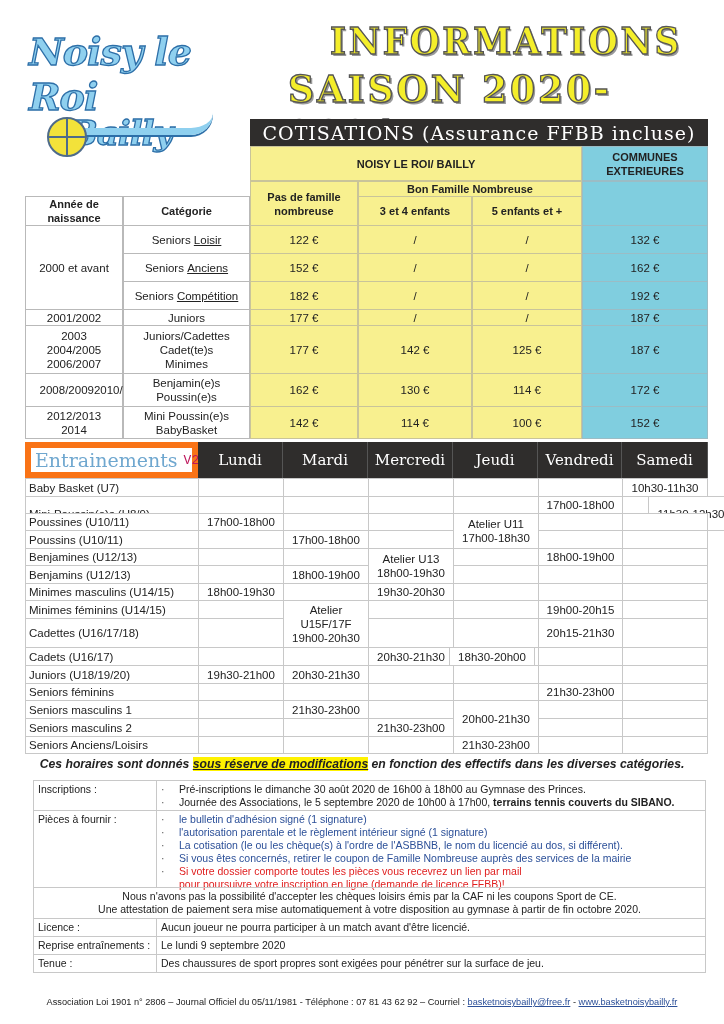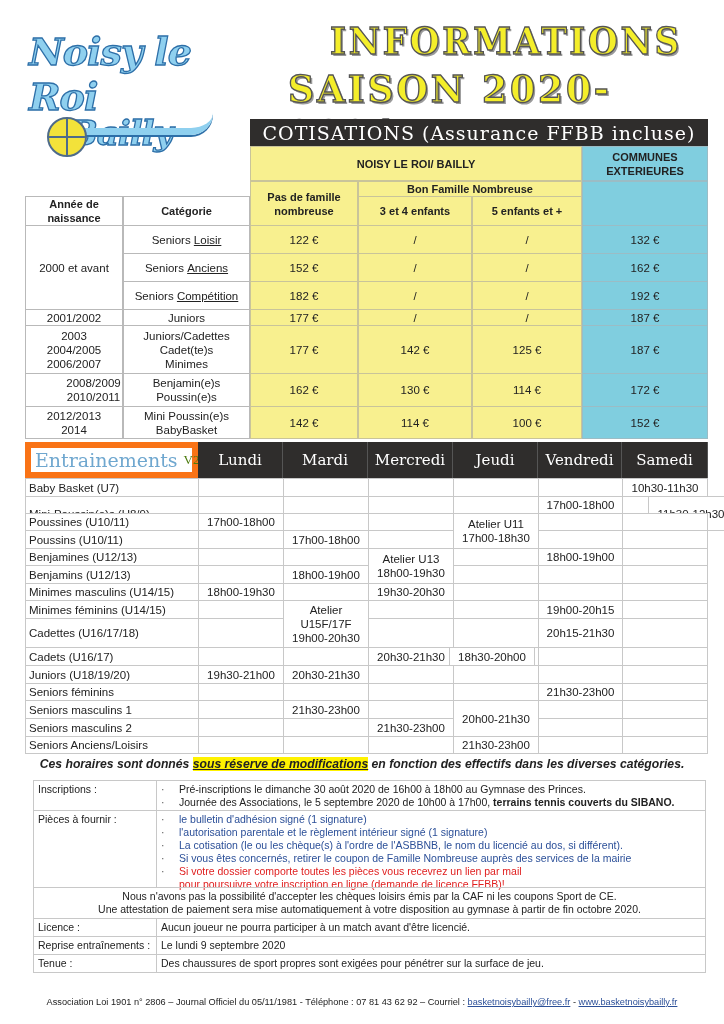--- a/index.html
+++ b/index.html
@@ -26,21 +26,21 @@
   .cell { position: absolute; display: flex; align-items: center; justify-content: center; text-align: center; font-size: 11.5px; line-height: 14px; border: 1px solid #b9b9b9; color: #222; }
   .y { background: #f8f08f; border-color: #c9c49a; }
   .b { background: #80cedf; border-color: #9bbcc5; }
   .w { background: #fff; }
   .hb { font-weight: bold; font-size: 11px; }
   .u { text-decoration: underline; }
 
   
   .tr-title { left: 25px; top: 442px; width: 173px; height: 36px; border: 6px solid #f97316; display: flex; align-items: center; padding-left: 4px; }
   .tr-title-main { font-family: "DejaVu Serif", serif; font-size: 19px; color: #6fa7cf; letter-spacing: 0px; }
-  .tr-title-v { font-family: Liberation Serif, serif; font-size: 13px; color: #4d7c0f; margin-left: 6px; }
+  .tr-title-v { font-family: Liberation Mono, monospace; font-size: 13px; color: #be185d; margin-left: 6px; }
   .day { position: absolute; top: 442px; height: 36px; background: #2f2d2c; color: #fff; font-family: "DejaVu Serif", serif; font-size: 15px; display: flex; align-items: center; justify-content: center; border-right: 1px solid #555; }
   .tc { position: absolute; border: 1px solid #c8c8c8; font-size: 11.5px; line-height: 14px; display: flex; align-items: center; justify-content: center; text-align: center; background: #fff; color: #222; }
   .tn { justify-content: flex-start; padding-left: 3px; text-align: left; }
 
   
   .note { left: 0; top: 757px; width: 724px; text-align: center; font-size: 12.2px; font-weight: bold; font-style: italic; color: #222; }
   .hl { background: #fff200; text-decoration: underline; }
   .ic { position: absolute; border: 1px solid #c8c8c8; font-size: 10.5px; line-height: 13px; padding: 2px 4px; color: #222; }
   .ic ul { list-style: none; }
   .ic li { position: relative; padding-left: 0; }
@@ -112,21 +112,21 @@
 <div class="cell w" style="left:123px;top:325px;width:127px;height:49px;flex-direction:column;">
   <span>Juniors/Cadettes</span>
     <span>Cadet(te)s</span>
     <span>Minimes</span>
 </div>
 <div class="cell y" style="left:250px;top:325px;width:108px;height:49px;">177 €</div>
 <div class="cell y" style="left:358px;top:325px;width:114px;height:49px;">142 €</div>
 <div class="cell y" style="left:472px;top:325px;width:110px;height:49px;">125 €</div>
 <div class="cell b" style="left:582px;top:325px;width:126px;height:49px;">187 €</div>
 
-<div class="cell w" style="left:25px;top:373px;width:98px;height:34px;flex-direction:column;padding-left:39px;">
+<div class="cell w" style="left:25px;top:373px;width:98px;height:34px;padding-left:39px;">
   <span>2008/2009</span>
     <span>2010/2011</span>
 </div>
 <div class="cell w" style="left:123px;top:373px;width:127px;height:34px;flex-direction:column;">
   <span>Benjamin(e)s</span>
     <span>Poussin(e)s</span>
 </div>
 <div class="cell y" style="left:250px;top:373px;width:108px;height:34px;">162 €</div>
 <div class="cell y" style="left:358px;top:373px;width:114px;height:34px;">130 €</div>
 <div class="cell y" style="left:472px;top:373px;width:110px;height:34px;">114 €</div>

